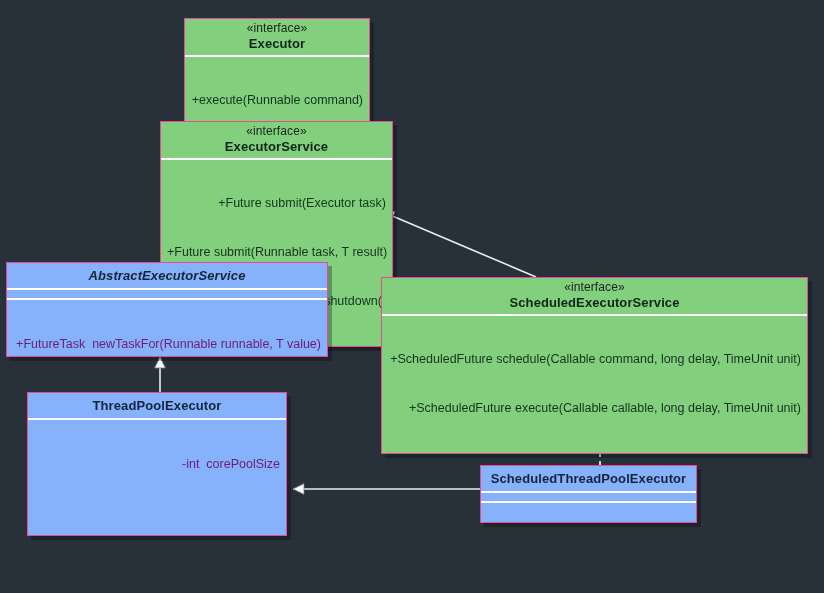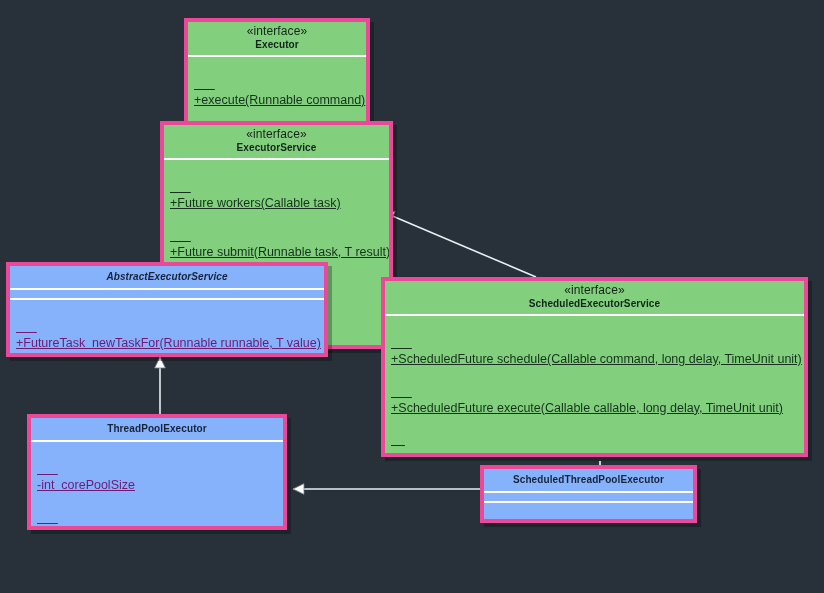--- a/index.html
+++ b/index.html
@@ -25,21 +25,21 @@
     position: absolute;
     left: 0;
     top: 0;
     width: 824px;
     height: 593px;
     pointer-events: none;
   }
   .uml-box {
     position: absolute;
     box-sizing: border-box;
-    border: 4px solid #ec4899;
+    border: 1px solid #ec4899;
     box-shadow: 4px 4px 0 rgba(0,0,0,0.28);
     overflow: hidden;
   }
   .uml-box.green { background: #82d07e; }
   .uml-box.blue  { background: #86b2fc; }
 
   .compartment {
     box-sizing: border-box;
     padding: 3px 6px 4px 6px;
   }
@@ -49,35 +49,34 @@
   .hdr {
     text-align: center;
     line-height: 1.16;
   }
   .stereotype {
     font-size: 12px;
     color: #16231a;
     letter-spacing: 0.1px;
   }
   .cname {
-    font-size: 10px;
+    font-size: 13px;
     font-weight: bold;
     color: #11241a;
     letter-spacing: 0.1px;
   }
   .blue .cname { color: #17233a; }
   .cname.italic { font-style: italic; text-align: center; }
 
   .members {
     font-size: 12.5px;
     line-height: 1.30;
     color: #16321c;
-    text-align: left;
+    text-align: right;
     white-space: pre;
-    text-decoration: underline;
   }
   .blue .members { color: #701a75; }
   .members div { white-space: pre; }
   .empty-compartment { min-height: 10px; }
 </style>
 </head>
 <body>
 
 <div id="canvas">
 
@@ -122,21 +121,21 @@
       <div>+execute(Runnable command)</div>
     </div>
   </div>
 
   <div class="uml-box green" style="left:160px; top:121px; width:233px;">
     <div class="compartment hdr">
       <div class="stereotype">«interface»</div>
       <div class="cname">ExecutorService</div>
     </div>
     <div class="compartment members">
-      <div>+Future workers(Callable task)</div>
+      <div>+Future submit(Executor task)</div>
       <div>+Future submit(Runnable task, T result)</div>
       <div>+shutdown()</div>
     </div>
   </div>
 
   <div class="uml-box blue" style="left:6px; top:262px; width:322px; height:95px;">
     <div class="compartment hdr" style="padding-top:5px; padding-bottom:5px;">
       <div class="cname italic">AbstractExecutorService</div>
     </div>
     <div class="compartment empty-compartment" style="height:10px; padding:0;"></div>
@@ -150,21 +149,21 @@
     <div class="compartment hdr">
       <div class="stereotype">«interface»</div>
       <div class="cname">ScheduledExecutorService</div>
     </div>
     <div class="compartment members">
       <div>+ScheduledFuture schedule(Callable command, long delay, TimeUnit unit)</div>
       <div>+ScheduledFuture execute(Callable callable, long delay, TimeUnit unit)</div>
     </div>
   </div>
 
-  <div class="uml-box blue" style="left:27px; top:414px; width:260px; height:116px;">
+  <div class="uml-box blue" style="left:27px; top:392px; width:260px; height:144px;">
     <div class="compartment hdr" style="padding-top:5px; padding-bottom:5px;">
       <div class="cname">ThreadPoolExecutor</div>
     </div>
     <div class="compartment members">
       <div>-int  corePoolSize</div>
       
       
       
     </div>
 

